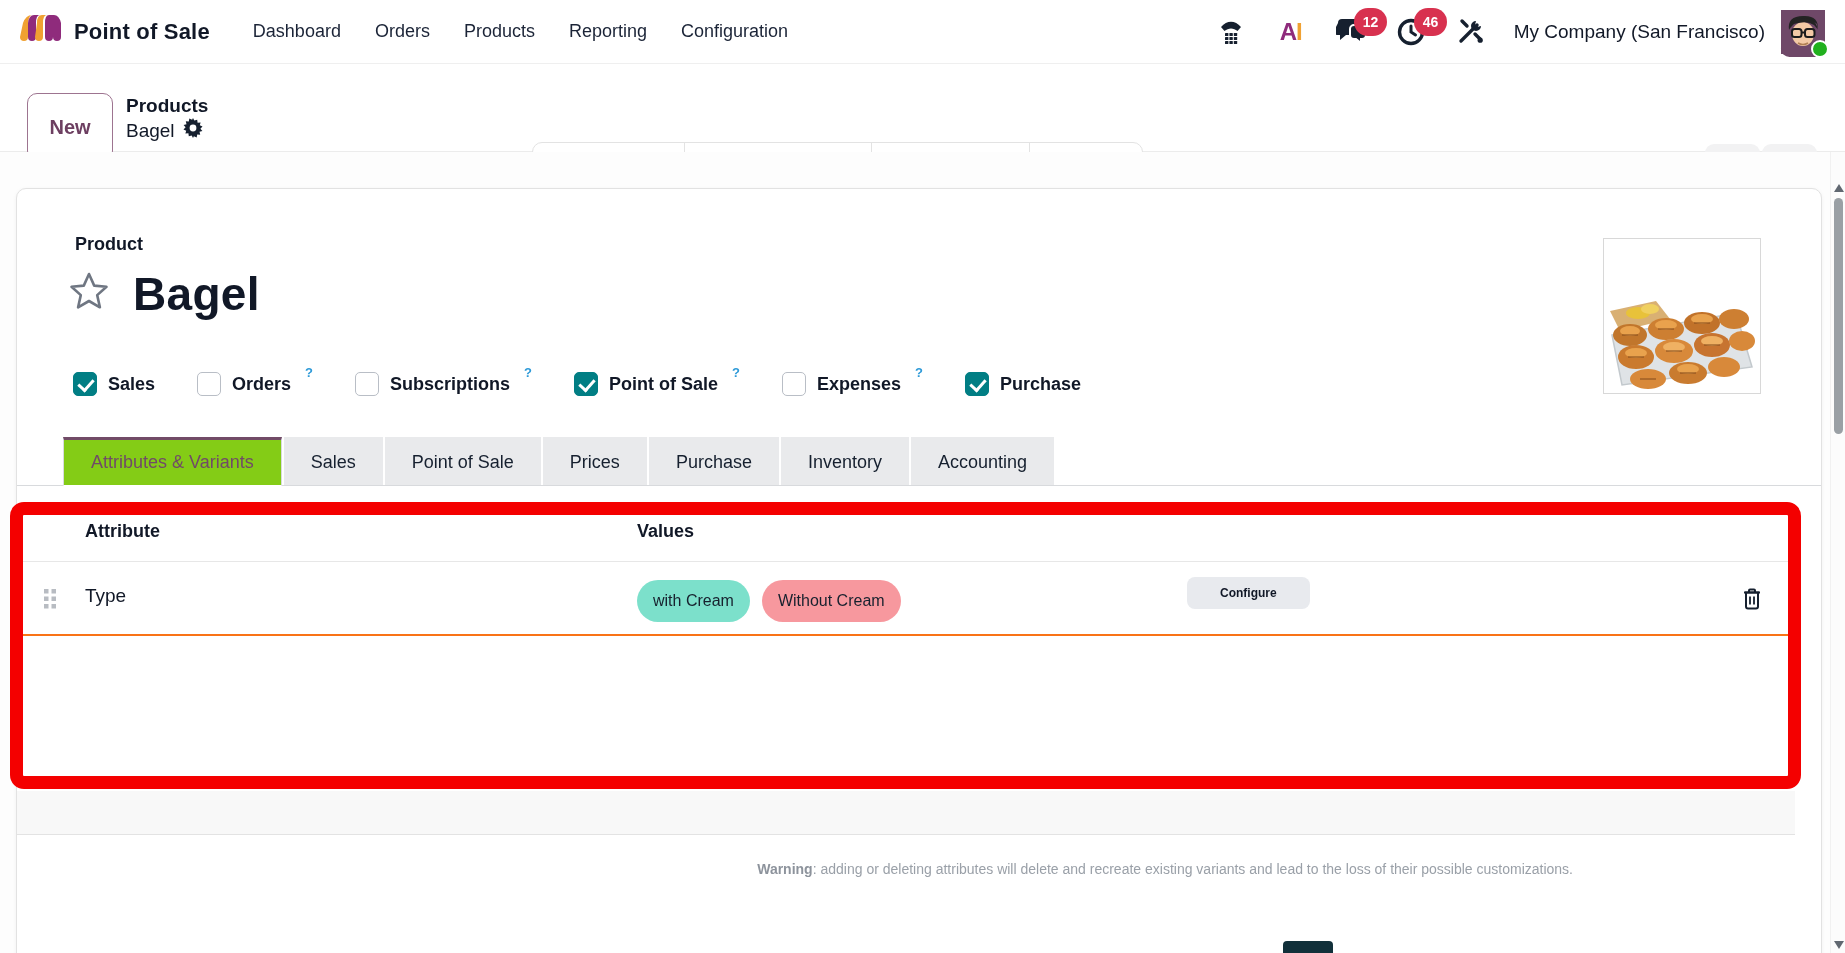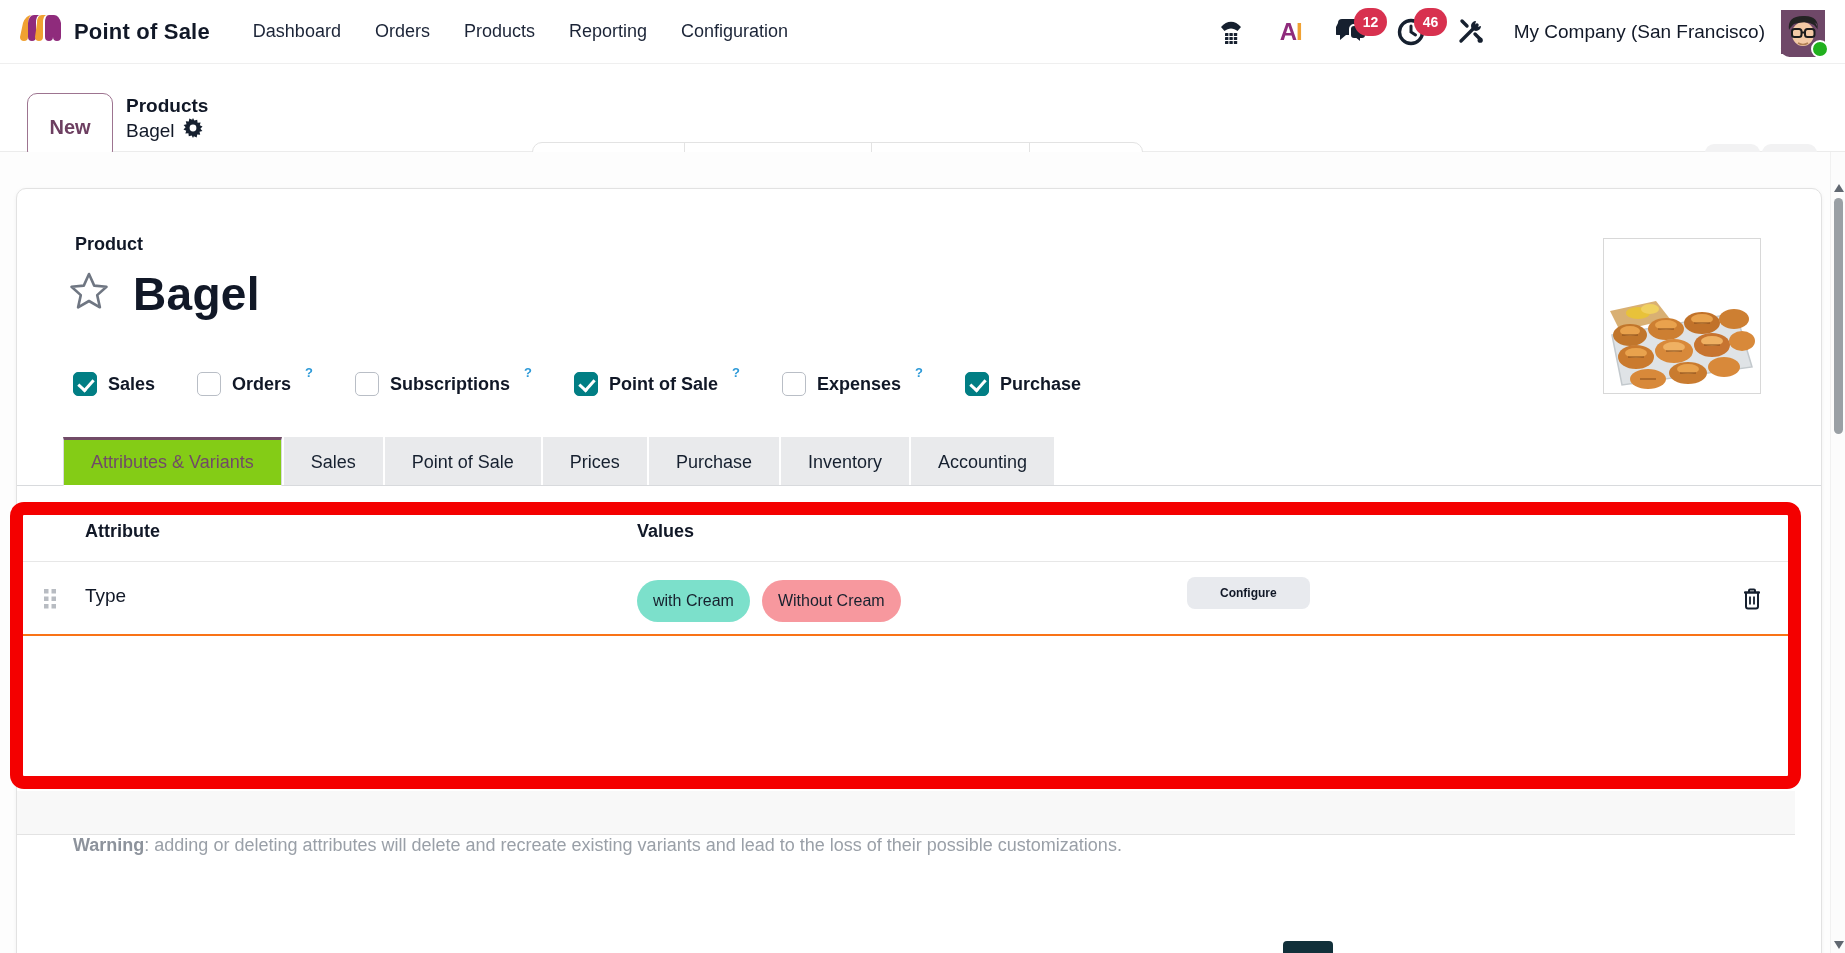--- a/index.html
+++ b/index.html
@@ -139,21 +139,21 @@
     font-family:"Liberation Sans",sans-serif;
   }
   .trash-btn { position:absolute; right:32px; top:25px; cursor:pointer; background:none; border:none; }
   .tbl-addline { position:absolute; left:0; right:26px; top:447px; height:65px; border-bottom:1px solid #e7e7e7; }
   .add-line-link { position:absolute; left:68px; top:19px; font-size:18px; color:#017E84; cursor:pointer; }
   .tbl-empty { position:absolute; left:0; right:26px; top:512px; height:88px; }
   .below-strip {
     position:absolute; left:0; right:26px; top:602px; height:44px;
     background:#f8f8f8; border-bottom:1px solid #e3e3e3;
   }
-  .warning-p { position:absolute; left:56px; top:646px; width:1500px; font-size:18px; color:#9aa0a8; }
+  .warning-p { position:absolute; left:56px; top:672px; width:1500px; font-size:14px; color:#9aa0a8;text-align:right; }
   .warning-p b { color:#8d939c; }
 
   .image-box {
     position:absolute; left:1586px; top:49px; width:158px; height:156px;
     border:1px solid #d8d8d8; background:#fff; cursor:pointer;
   }
 
   
   .red-annotation {
     position:absolute; left:10px; top:466px; width:1791px; height:287px;

